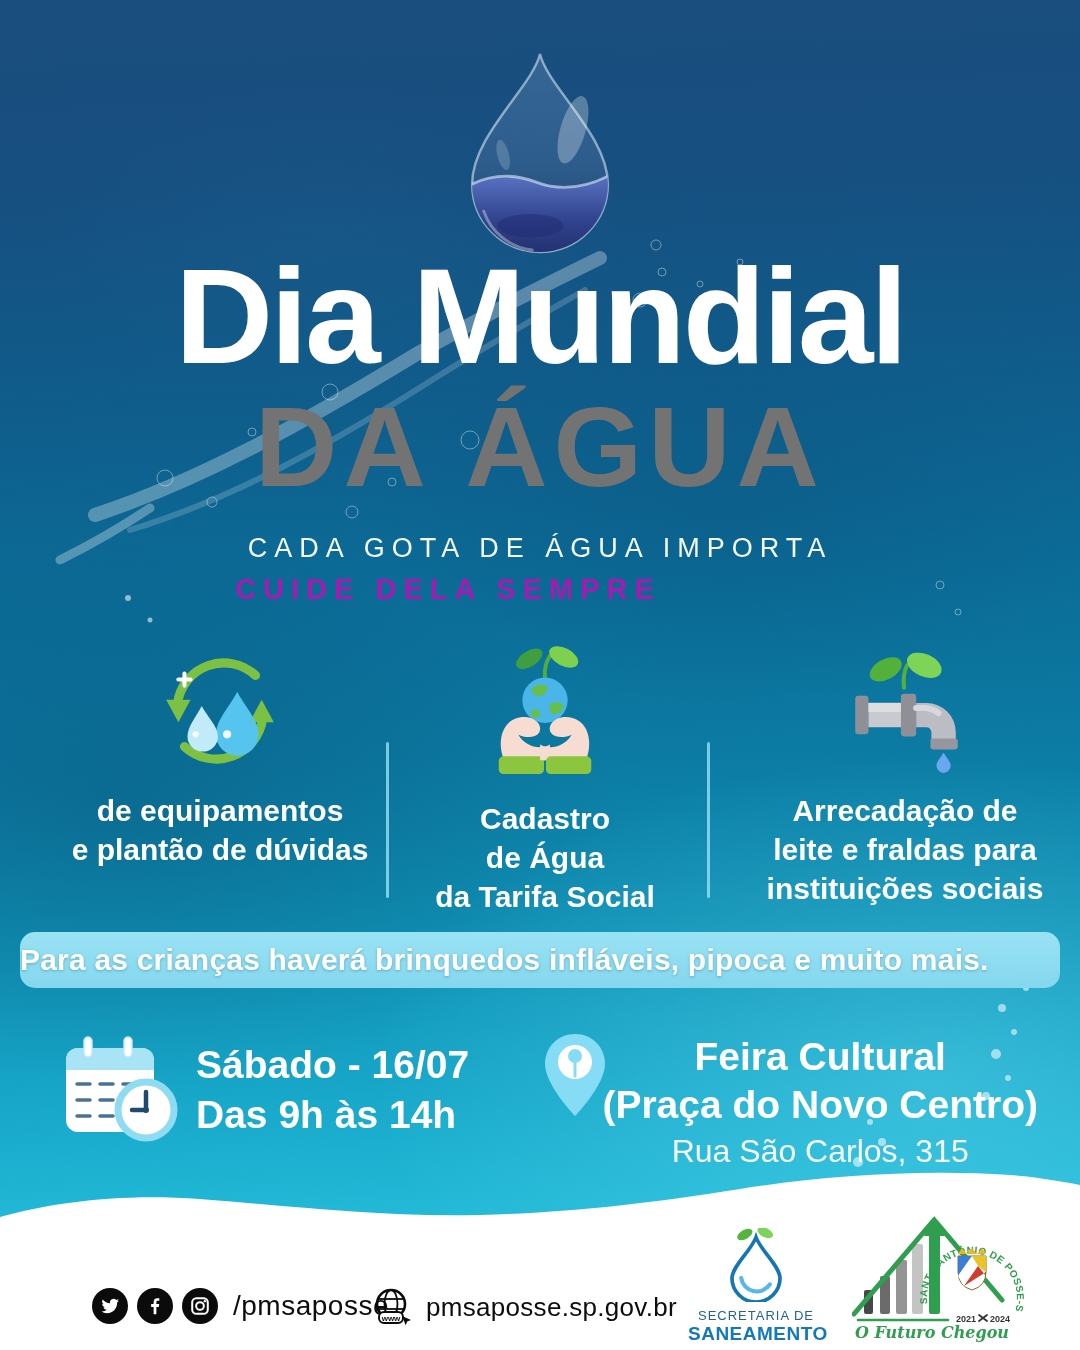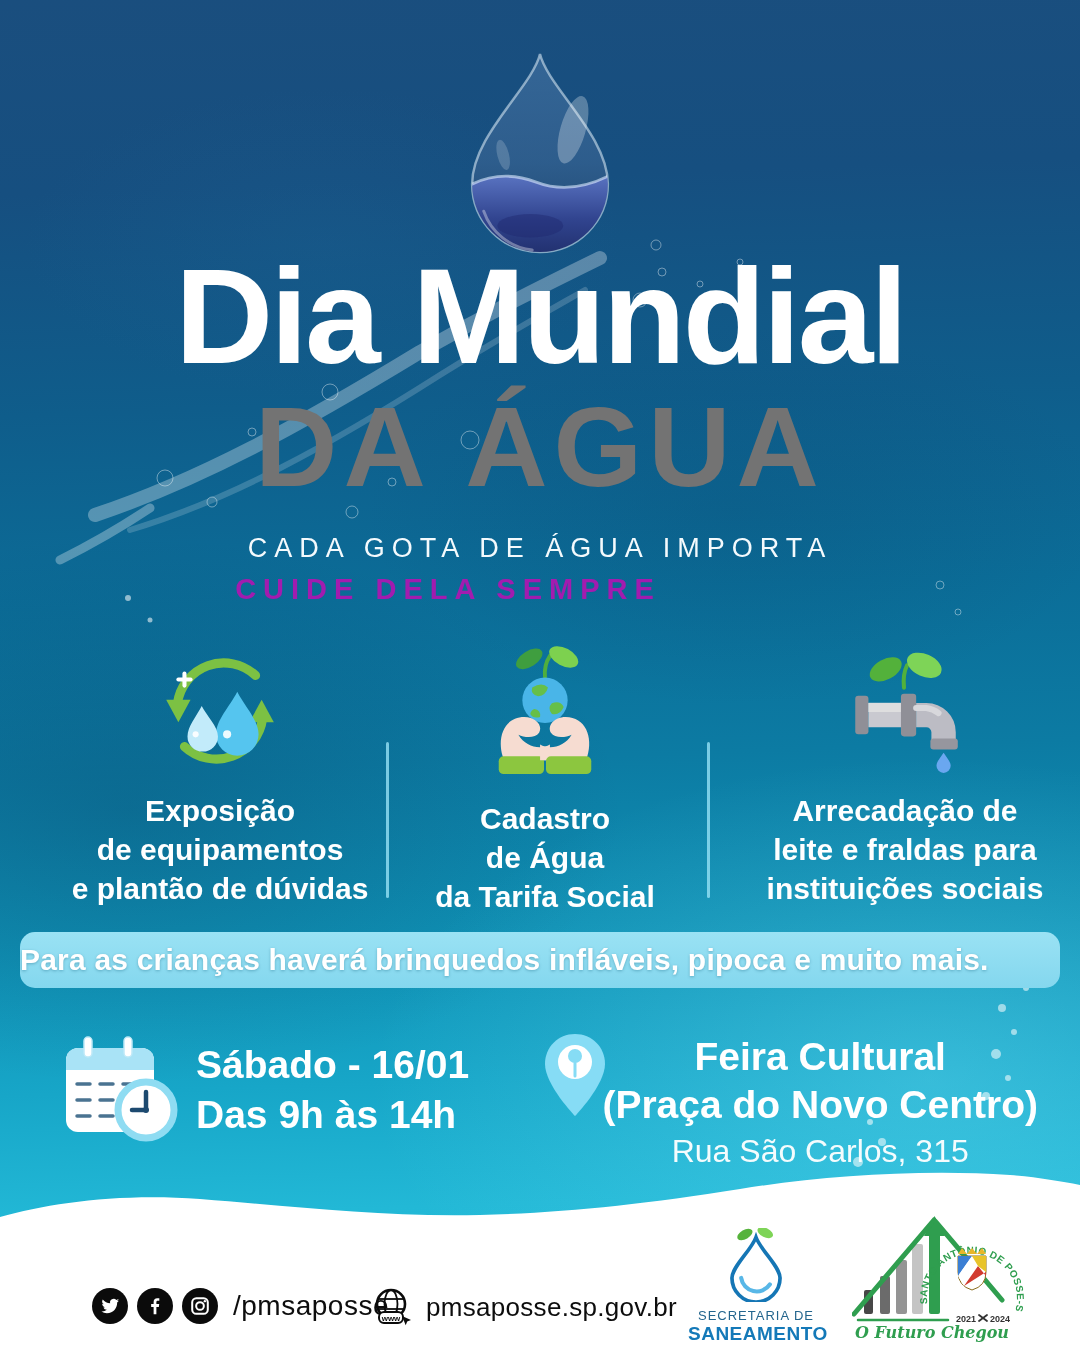--- a/index.html
+++ b/index.html
@@ -168,21 +168,20 @@
       <path d="M82,46 C75,60 61,74 61,88 a21,21 0 0 0 42,0 C103,74 89,60 82,46 Z" fill="#55c5ef"></path>
       <path d="M47,60 C42,70 33,80 33,90 a15,15 0 0 0 30,0 C63,80 52,70 47,60 Z" fill="#c2ebfa"></path>
       <circle cx="72" cy="88" r="4" fill="#ffffff" opacity="0.9"></circle>
       <circle cx="41" cy="88" r="3" fill="#ffffff" opacity="0.9"></circle>
       <g stroke="#ffffff" stroke-width="4" stroke-linecap="round">
         <line x1="30" y1="28" x2="30" y2="40"></line>
           <line x1="24" y1="34" x2="36" y2="34"></line>
       </g>
     </svg>
     <div class="flines">
-      <div>Exposição</div>
       <div>de equipamentos</div>
       <div>e plantão de dúvidas</div>
     </div>
   </div>
 
   <div class="vdiv d1"></div>
 
   <div class="feature f2">
     <svg class="ficon" width="128" height="140" viewBox="0 0 130 140">
       <path d="M65,32 C64,22 66,16 70,10" fill="none" stroke="#4fae3d" stroke-width="4" stroke-linecap="round"></path>
@@ -247,21 +246,21 @@
         <line x1="40" y1="68" x2="53" y2="68"></line>
       <line x1="17" y1="84" x2="30" y2="84"></line>
         <line x1="40" y1="84" x2="53" y2="84"></line>
     </g>
     <circle cx="86" cy="78" r="28" fill="#ffffff" stroke="#8fdcf2" stroke-width="7"></circle>
     <line x1="86" y1="78" x2="86" y2="60" stroke="#1d4a70" stroke-width="4.5" stroke-linecap="round"></line>
     <line x1="86" y1="78" x2="72" y2="78" stroke="#1d4a70" stroke-width="4.5" stroke-linecap="round"></line>
     <circle cx="86" cy="78" r="3" fill="#1d4a70"></circle>
   </svg>
   <div class="datetext">
-    <div>Sábado - 16/01</div>
+    <div>Sábado - 16/07</div>
     <div>Das 9h às 14h</div>
   </div>
 
   <svg class="pinicon" width="64" height="86" viewBox="0 0 64 86">
     <path d="M32,2 C15,2 2,15 2,32 C2,53 32,84 32,84 C32,84 62,53 62,32 C62,15 49,2 32,2 Z" fill="#86dcf5"></path>
     <circle cx="32" cy="30" r="17" fill="#ffffff"></circle>
     <circle cx="32" cy="24" r="7" fill="#86dcf5"></circle>
     <line x1="32" y1="31" x2="32" y2="44" stroke="#86dcf5" stroke-width="3" stroke-linecap="round"></line>
   </svg>
   <div class="venuetext">

